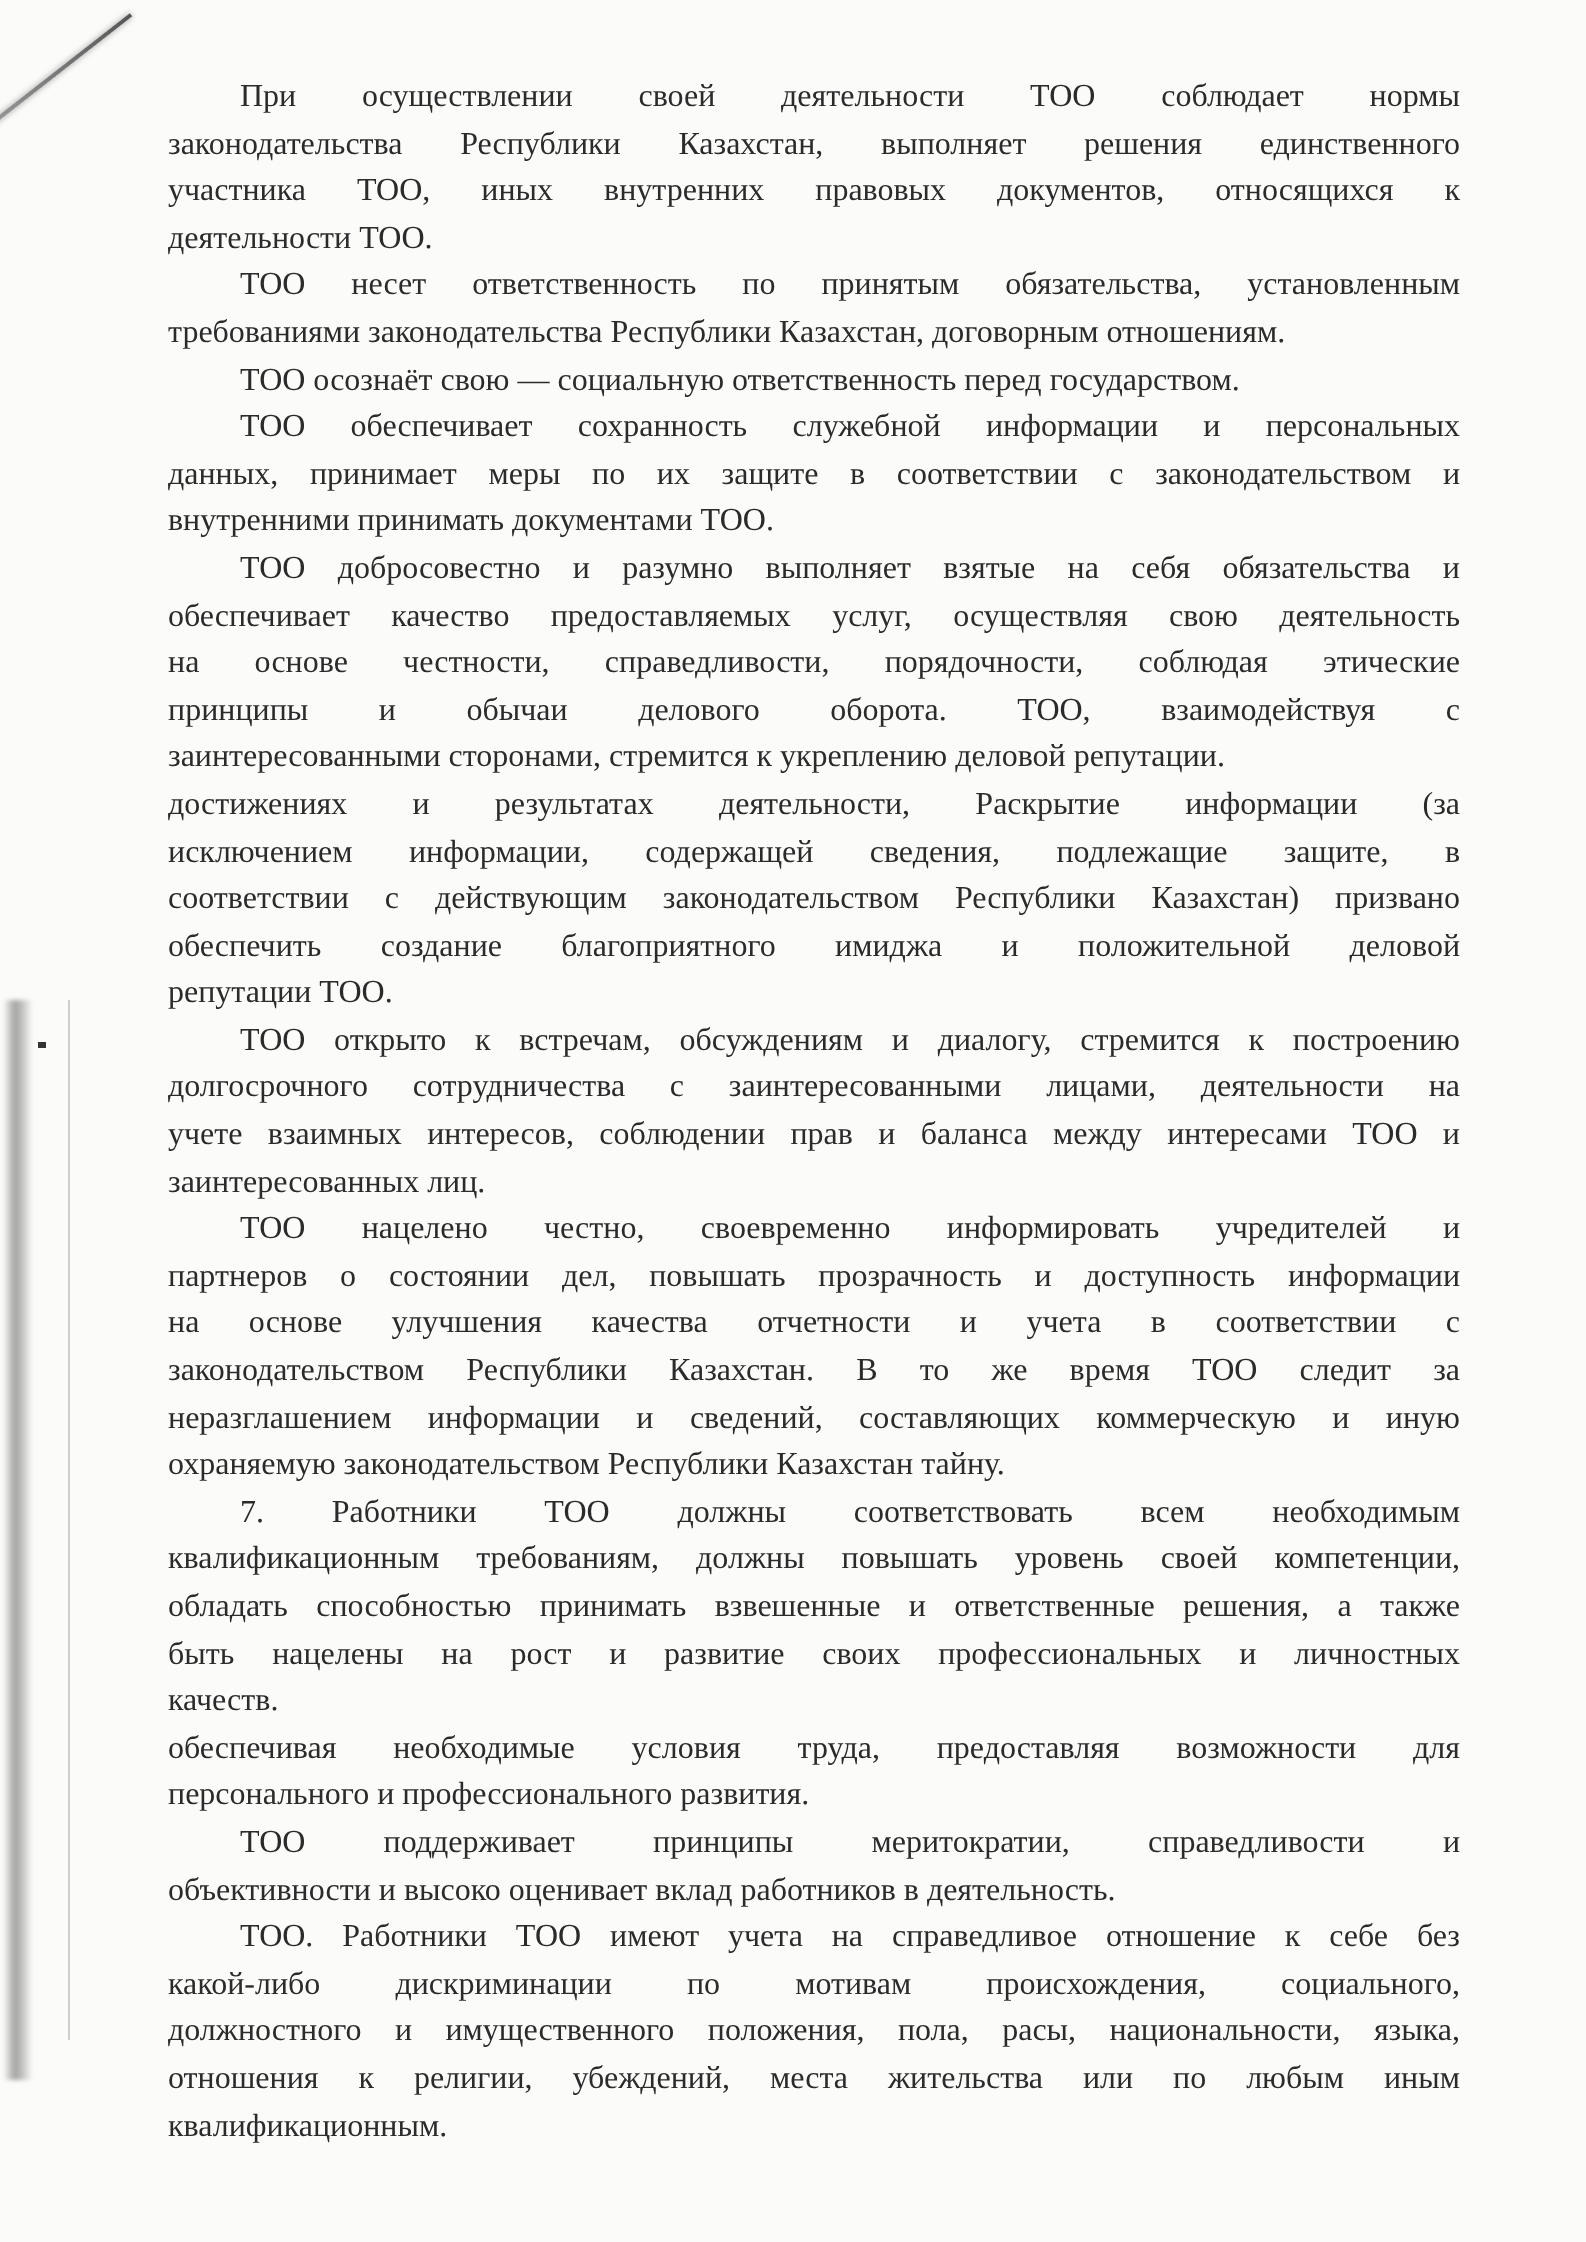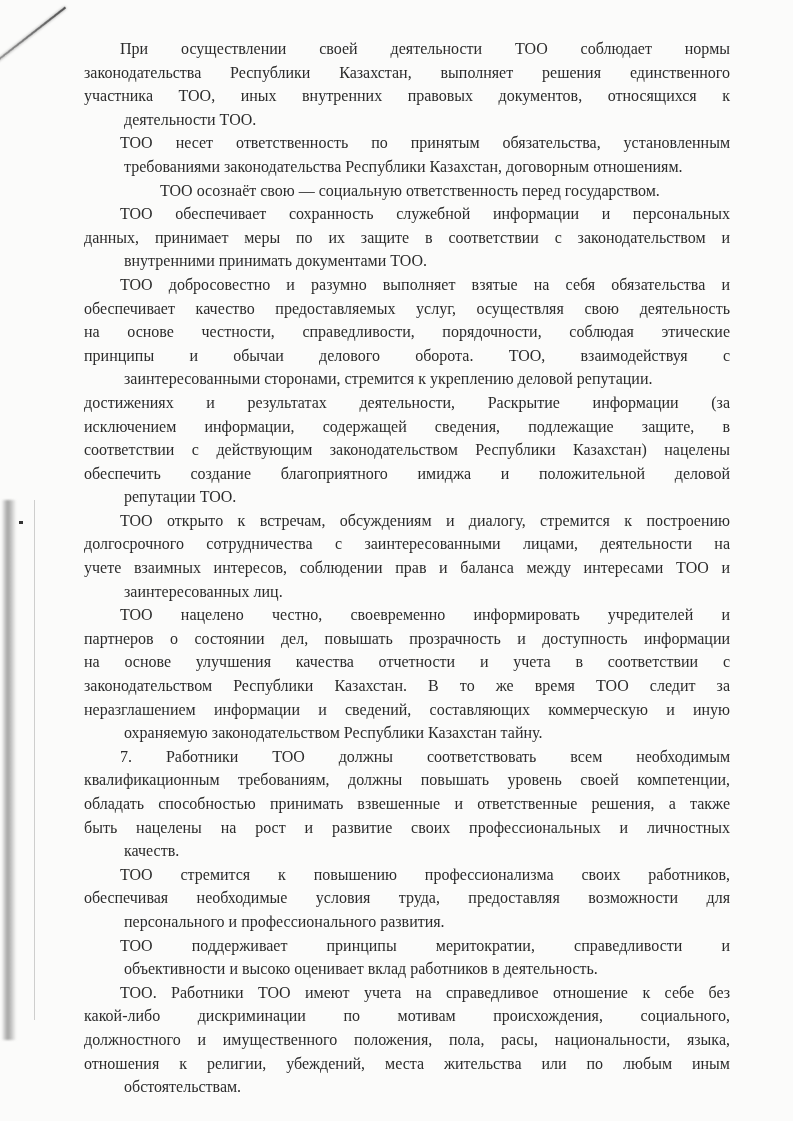--- a/index.html
+++ b/index.html
@@ -25,21 +25,21 @@
   .scan-dot { position: absolute; left: 19px; top: 521px; width: 4px; height: 3px; background: #333; }
   .page {
     position: absolute; left: 84px; top: 37px; width: 646px;
     font-size: 16px; line-height: 23.6px;
   }
   .para { margin: 0; }
   .line {
     display: block; white-space: nowrap; text-align: justify; text-align-last: justify;
     height: 23.6px;
   }
-  .line.last { text-align-last: left; margin-left: 40px; }
+  .line.last { text-align-last: left; }
   .line.first { padding-left: 36px; }
 </style>
 </head>
 <body>
 
 <div class="scan-fold"></div>
 <div class="scan-edge"></div>
 <div class="scan-line"></div>
 <div class="scan-dot"></div>
 
@@ -65,21 +65,21 @@
     <div class="para">
       <span class="line first">ТОО добросовестно и разумно выполняет взятые на себя обязательства и</span>
       <span class="line">обеспечивает качество предоставляемых услуг, осуществляя свою деятельность</span>
       <span class="line">на основе честности, справедливости, порядочности, соблюдая этические</span>
       <span class="line">принципы и обычаи делового оборота. ТОО, взаимодействуя с</span>
       <span class="line last">заинтересованными сторонами, стремится к укреплению деловой репутации.</span>
     </div>
     <div class="para">
       <span class="line">достижениях и результатах деятельности, Раскрытие информации (за</span>
       <span class="line">исключением информации, содержащей сведения, подлежащие защите, в</span>
-      <span class="line">соответствии с действующим законодательством Республики Казахстан) нацелены</span>
+      <span class="line">соответствии с действующим законодательством Республики Казахстан) призвано</span>
       <span class="line">обеспечить создание благоприятного имиджа и положительной деловой</span>
       <span class="line last">репутации ТОО.</span>
     </div>
     <div class="para">
       <span class="line first">ТОО открыто к встречам, обсуждениям и диалогу, стремится к построению</span>
       <span class="line">долгосрочного сотрудничества с заинтересованными лицами, деятельности на</span>
       <span class="line">учете взаимных интересов, соблюдении прав и баланса между интересами ТОО и</span>
       <span class="line last">заинтересованных лиц.</span>
     </div>
     <div class="para">
@@ -91,28 +91,27 @@
       <span class="line last">охраняемую законодательством Республики Казахстан тайну.</span>
     </div>
     <div class="para">
       <span class="line first">7. Работники ТОО должны соответствовать всем необходимым</span>
       <span class="line">квалификационным требованиям, должны повышать уровень своей компетенции,</span>
       <span class="line">обладать способностью принимать взвешенные и ответственные решения, а также</span>
       <span class="line">быть нацелены на рост и развитие своих профессиональных и личностных</span>
       <span class="line last">качеств.</span>
     </div>
     <div class="para">
-      <span class="line first">ТОО стремится к повышению профессионализма своих работников,</span>
       <span class="line">обеспечивая необходимые условия труда, предоставляя возможности для</span>
       <span class="line last">персонального и профессионального развития.</span>
     </div>
     <div class="para">
       <span class="line first">ТОО поддерживает принципы меритократии, справедливости и</span>
       <span class="line last">объективности и высоко оценивает вклад работников в деятельность.</span>
     </div>
     <div class="para">
       <span class="line first">ТОО. Работники ТОО имеют учета на справедливое отношение к себе без</span>
       <span class="line">какой-либо дискриминации по мотивам происхождения, социального,</span>
       <span class="line">должностного и имущественного положения, пола, расы, национальности, языка,</span>
       <span class="line">отношения к религии, убеждений, места жительства или по любым иным</span>
-      <span class="line last">обстоятельствам.</span>
+      <span class="line last">квалификационным.</span>
     </div>
   </div>
 
 </body></html>

